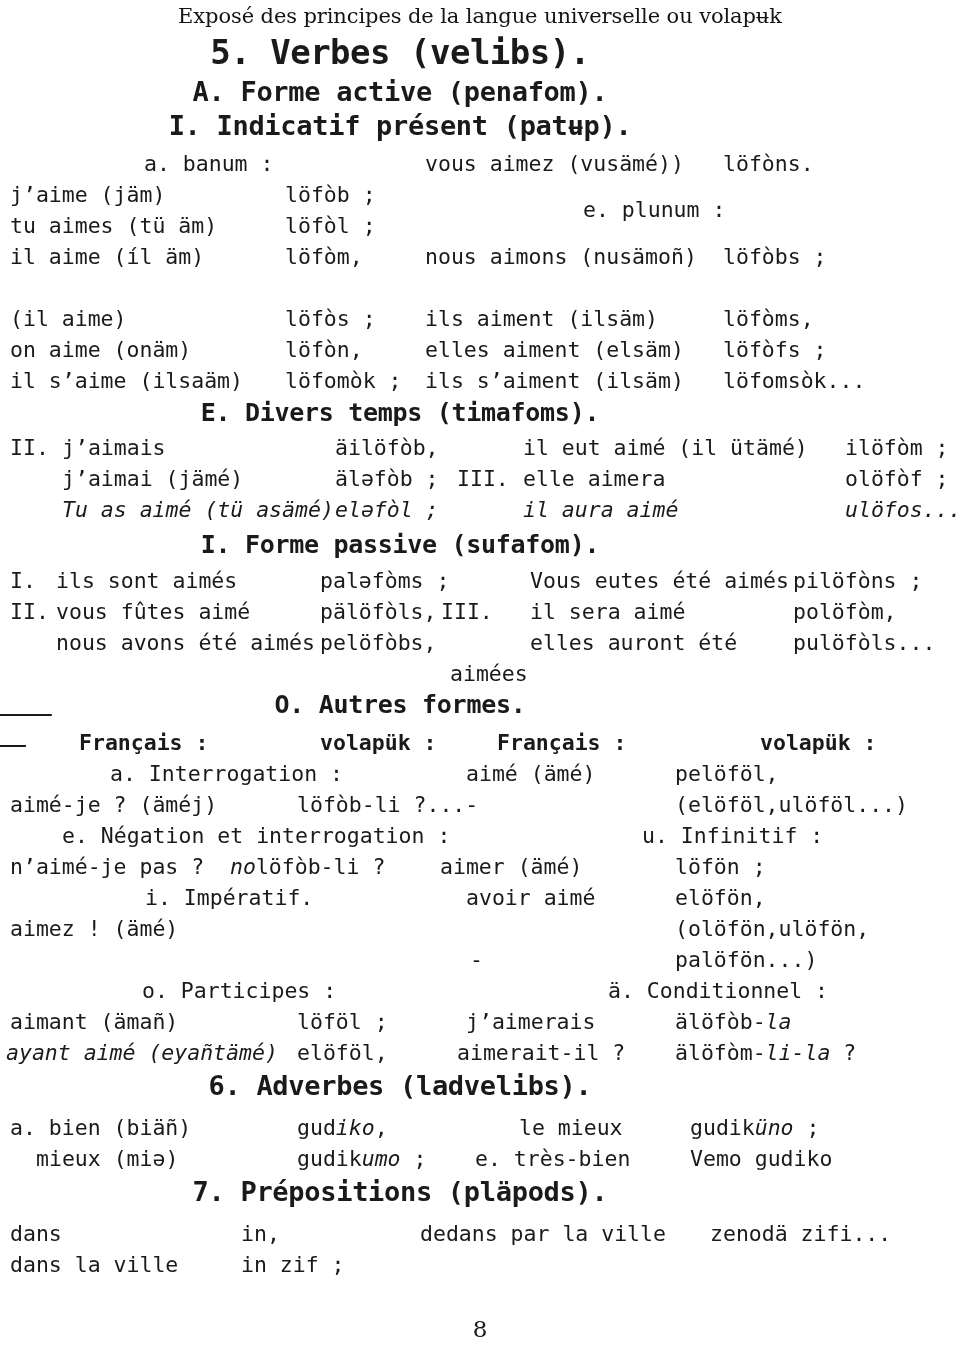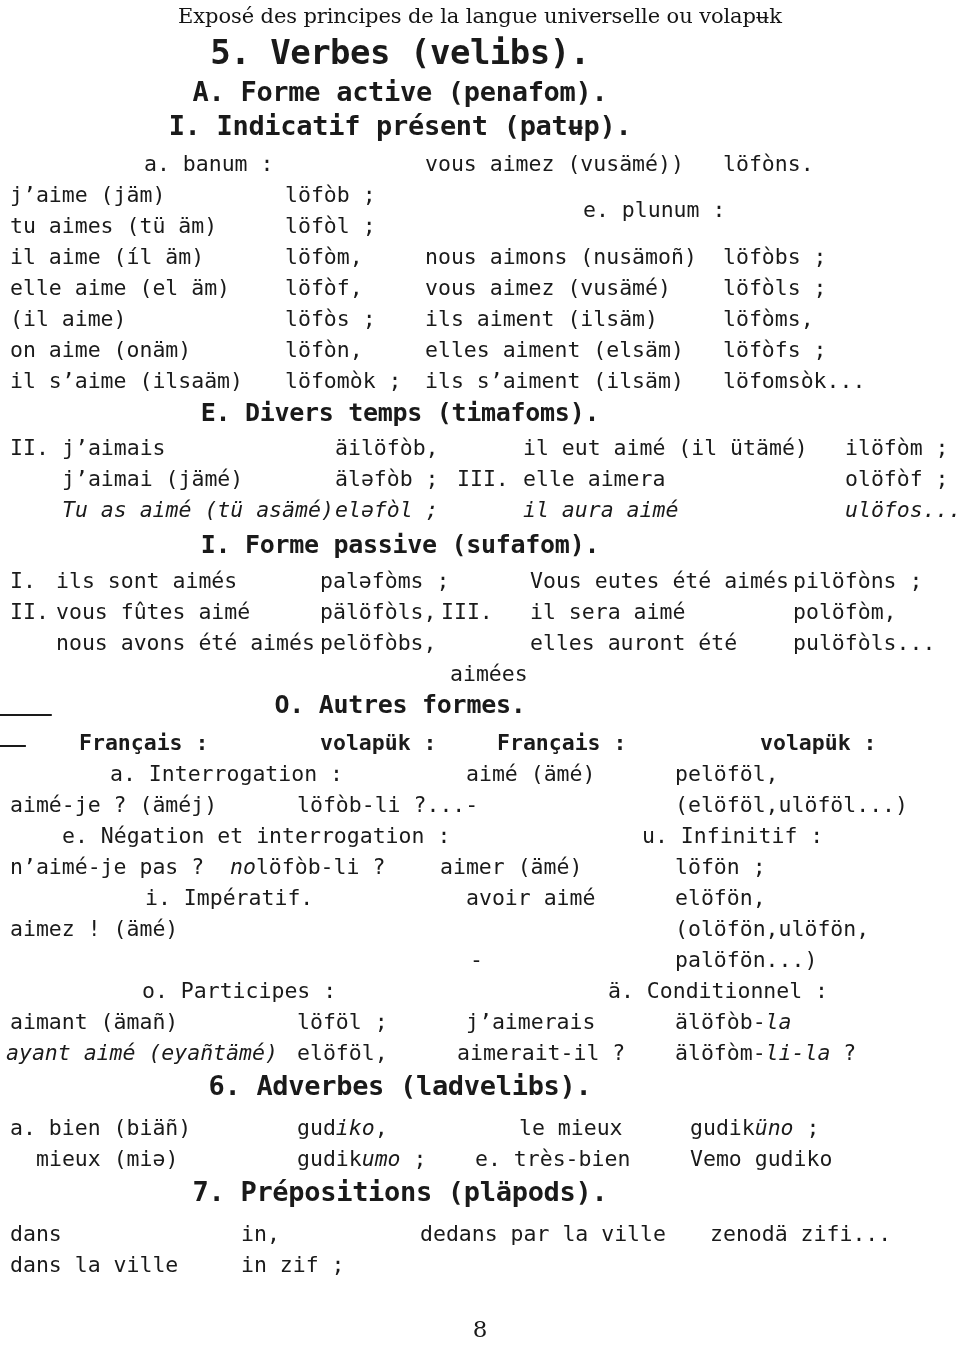--- a/index.html
+++ b/index.html
@@ -110,26 +110,20 @@
     <span class="cell" style="left:285px;">löfòl ;</span>
     <span class="cell" style="left:425px;"></span>
     <span class="cell" style="left:723px;"></span>
   </div>
   <div class="row" style="top:241px;">
     <span class="cell" style="left:10px;">il aime (íl äm)</span>
     <span class="cell" style="left:285px;">löfòm,</span>
     <span class="cell" style="left:425px;">nous aimons (nusämoñ)</span>
     <span class="cell" style="left:723px;">löfòbs ;</span>
   </div>
-  <div class="row" style="top:272px;">
-    <span class="cell" style="left:10px;">elle aime (el äm)</span>
-    <span class="cell" style="left:285px;">löfòf,</span>
-    <span class="cell" style="left:425px;">vous aimez (vusämé)</span>
-    <span class="cell" style="left:723px;">löfòls ;</span>
-  </div>
   <div class="row" style="top:303px;">
     <span class="cell" style="left:10px;">(il aime)</span>
     <span class="cell" style="left:285px;">löfòs ;</span>
     <span class="cell" style="left:425px;">ils aiment (ilsäm)</span>
     <span class="cell" style="left:723px;">löfòms,</span>
   </div>
   <div class="row" style="top:334px;">
     <span class="cell" style="left:10px;">on aime (onäm)</span>
     <span class="cell" style="left:285px;">löfòn,</span>
     <span class="cell" style="left:425px;">elles aiment (elsäm)</span>

